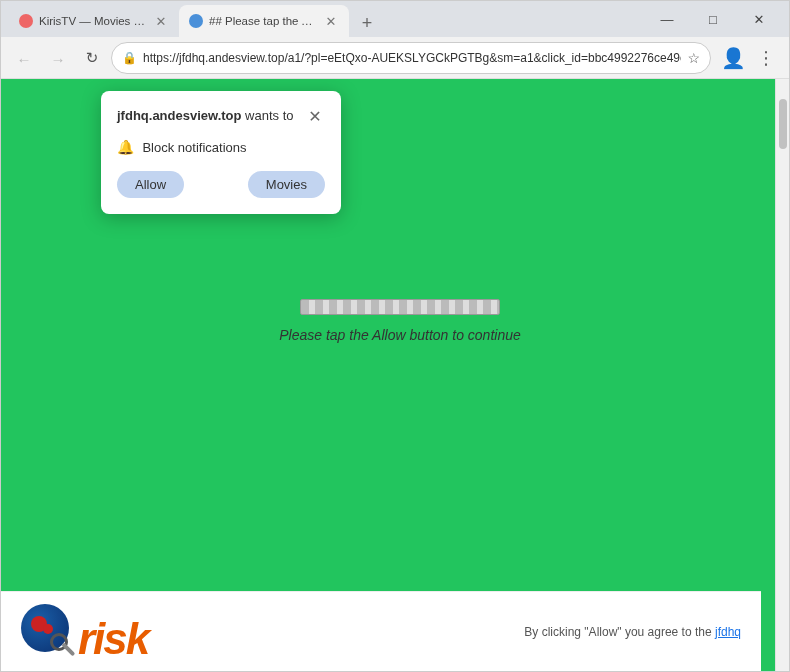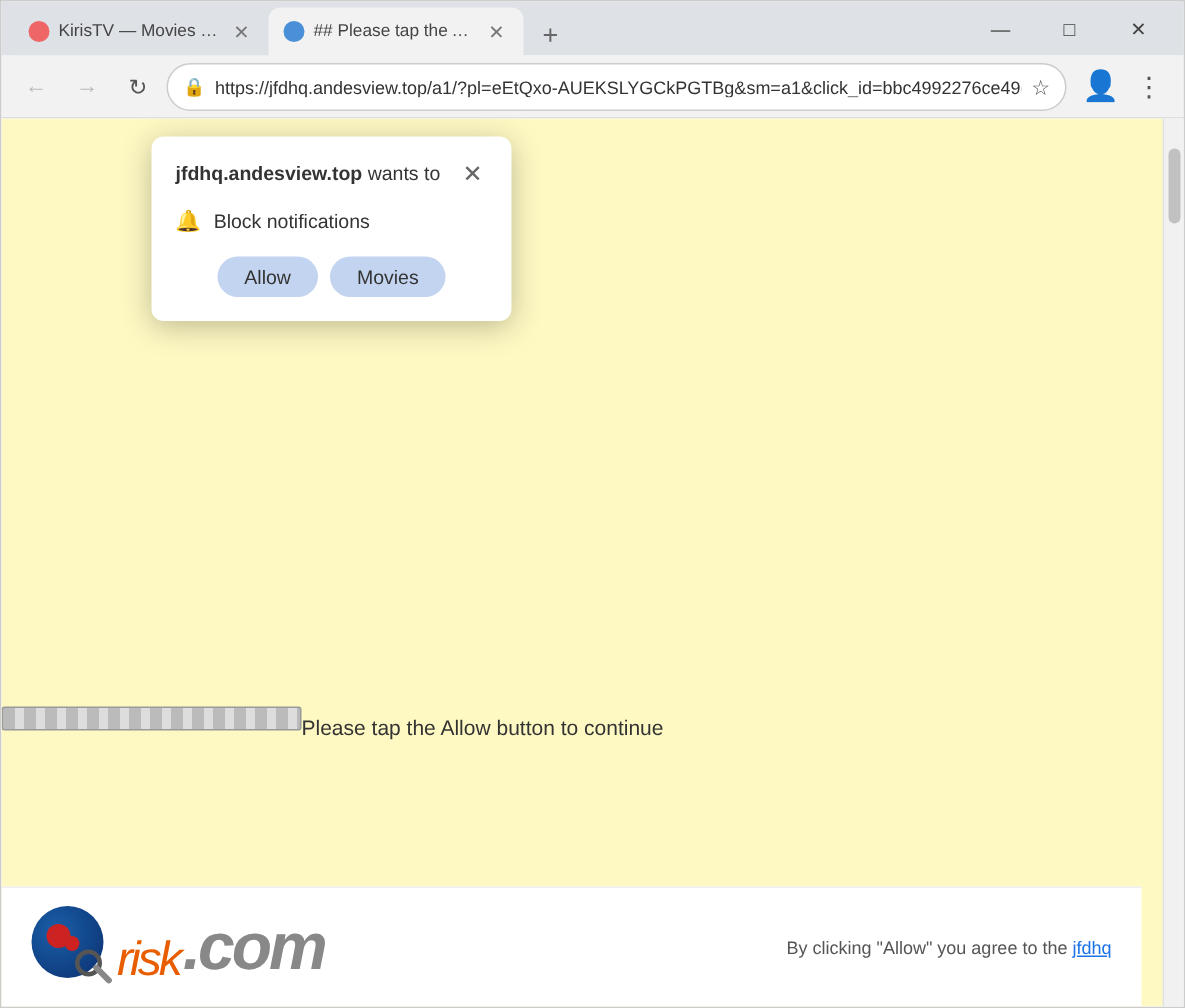--- a/index.html
+++ b/index.html
@@ -121,27 +121,28 @@
     
     .viewport {
       flex: 1;
       display: flex;
       position: relative;
       background: #f5f5f5;
       overflow: hidden;
     }
     .page-content {
       flex: 1;
-      background: #fef9c3;
+      background: #22c55e;
       position: relative;
       display: flex;
       flex-direction: column;
       align-items: center;
       justify-content: flex-start;
       overflow: hidden;
+      padding-left: 24px;
     }
 
     
     .scrollbar {
       width: 14px;
       background: #f1f1f1;
       border-left: 1px solid #e0e0e0;
       display: flex;
       flex-direction: column;
       align-items: center;
@@ -195,21 +196,21 @@
     .popup-notification-row {
       display: flex;
       align-items: center;
       gap: 8px;
       margin-bottom: 16px;
     }
     .bell-icon { font-size: 14px; color: #555; }
     .popup-notification-text { font-size: 13px; color: #333; }
     .popup-buttons {
       display: flex;
-      justify-content: center;
+      justify-content: space-between;
       gap: 8px;
     }
     .btn-allow, .btn-block {
       padding: 6px 18px;
       border-radius: 20px;
       border: none;
       cursor: pointer;
       font-size: 13px;
       font-weight: 500;
     }
@@ -220,24 +221,25 @@
     .btn-block {
       background: #c2d4f0;
       color: #333;
     }
 
     
     .page-body {
       width: 100%;
       flex: 1;
       display: flex;
-      flex-direction: row;
+      flex-direction: column;
       align-items: center;
       padding-top: 220px;
       position: relative;
+      font-style: italic;
     }
     .loading-bar-container {
       width: 200px;
       height: 16px;
       margin-bottom: 12px;
     }
     .loading-bar {
       width: 100%;
       height: 100%;
       background: repeating-linear-gradient(
@@ -317,22 +319,22 @@
     }
     .logo-text {
       font-size: 44px;
       font-weight: 900;
       color: #888;
       letter-spacing: -2px;
       font-style: italic;
       line-height: 1;
     }
     .logo-risk {
-      font-size: 32px;
-      font-weight: 400;
+      font-size: 44px;
+      font-weight: 700;
       color: #e85d00;
       letter-spacing: -2px;
       font-style: italic;
       line-height: 1;
       margin-top: 15px;
     }
     .logo-dot-com {
       font-size: 44px;
       font-weight: 900;
       color: #888;
@@ -417,21 +419,20 @@
         <div class="pcrisk-logo">
           <div class="logo-globe">
             <div class="globe-circle">
               <div class="globe-red-dot"></div>
               <div class="globe-red-dot2"></div>
             </div>
             <div class="magnifier-ring"></div>
             <div class="magnifier-handle"></div>
           </div>
             <span class="logo-risk">risk</span>
-            <span class="logo-dot-com">.com</span>
         </div>
         <div class="footer-text">
           <span>By clicking "Allow" you agree to the </span><span class="footer-link">jfdhq</span>
         </div>
       </div>
 
     </div>
 
     <div class="scrollbar">
       <div class="scrollbar-thumb"></div>

